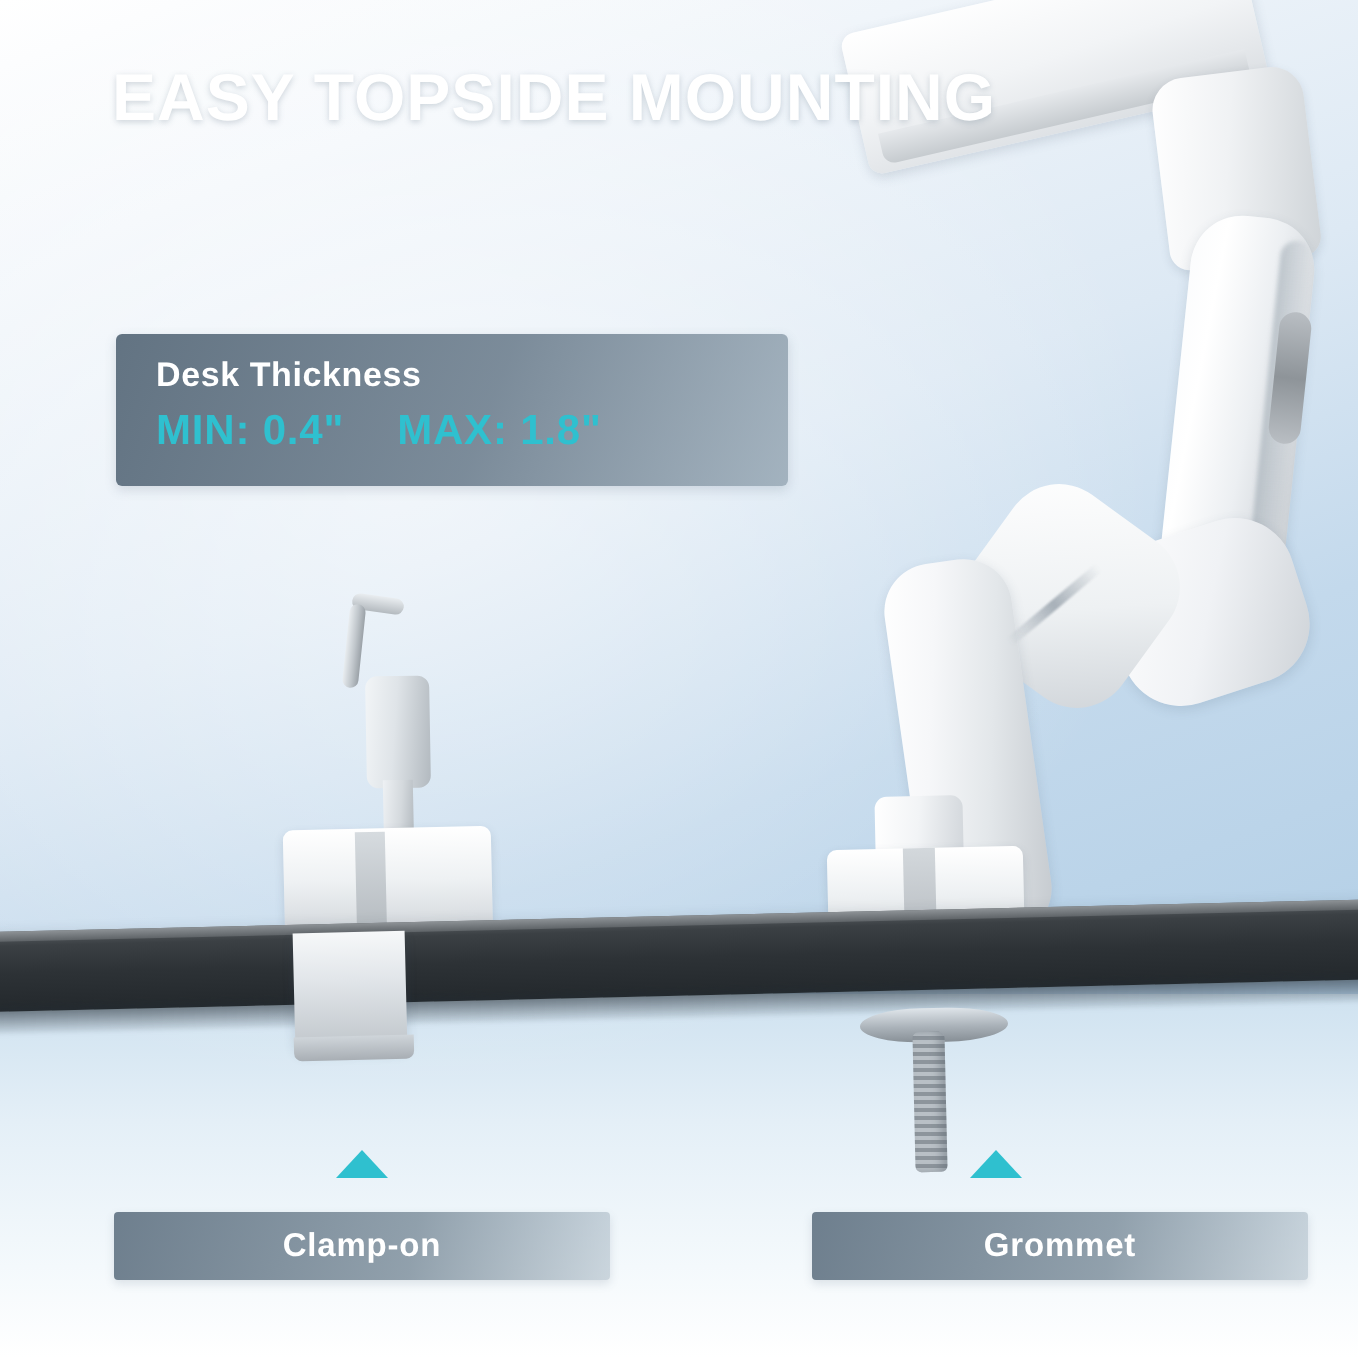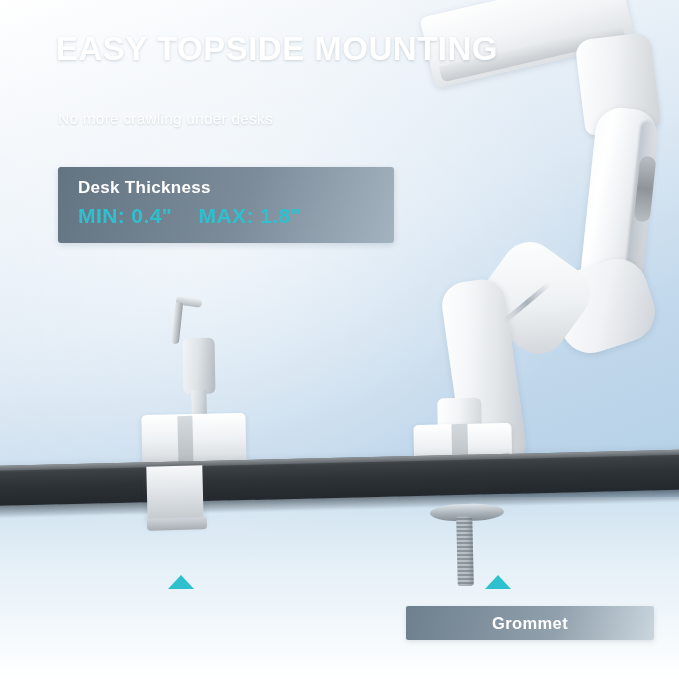--- a/index.html
+++ b/index.html
@@ -419,29 +419,29 @@
   <div class="clamp-jaw-lip"></div>
 
   <div>
     <div class="grommet-cap"></div>
     <div class="grommet-bolt"></div>
   </div>
 
   <div class="headline">
     <span>EASY TOPSIDE MOUNTING</span>
   </div>
-  <div class="subhead">No more crawling under desks</div>
 
   <div class="spec-card">
     <div class="title">Desk Thickness</div>
     <div class="values">
       <span>MIN: 0.4"</span>
       <span class="gap"></span>
       <span>MAX: 1.8"</span>
     </div>
   </div>
 
   <div class="arrow clamp"></div>
   <div class="arrow grommet"></div>
 
+  <div class="label-bar clamp">Clamp-on</div>
   <div class="label-bar grommet">Grommet</div>
 
 </div>
 
 </body></html>

